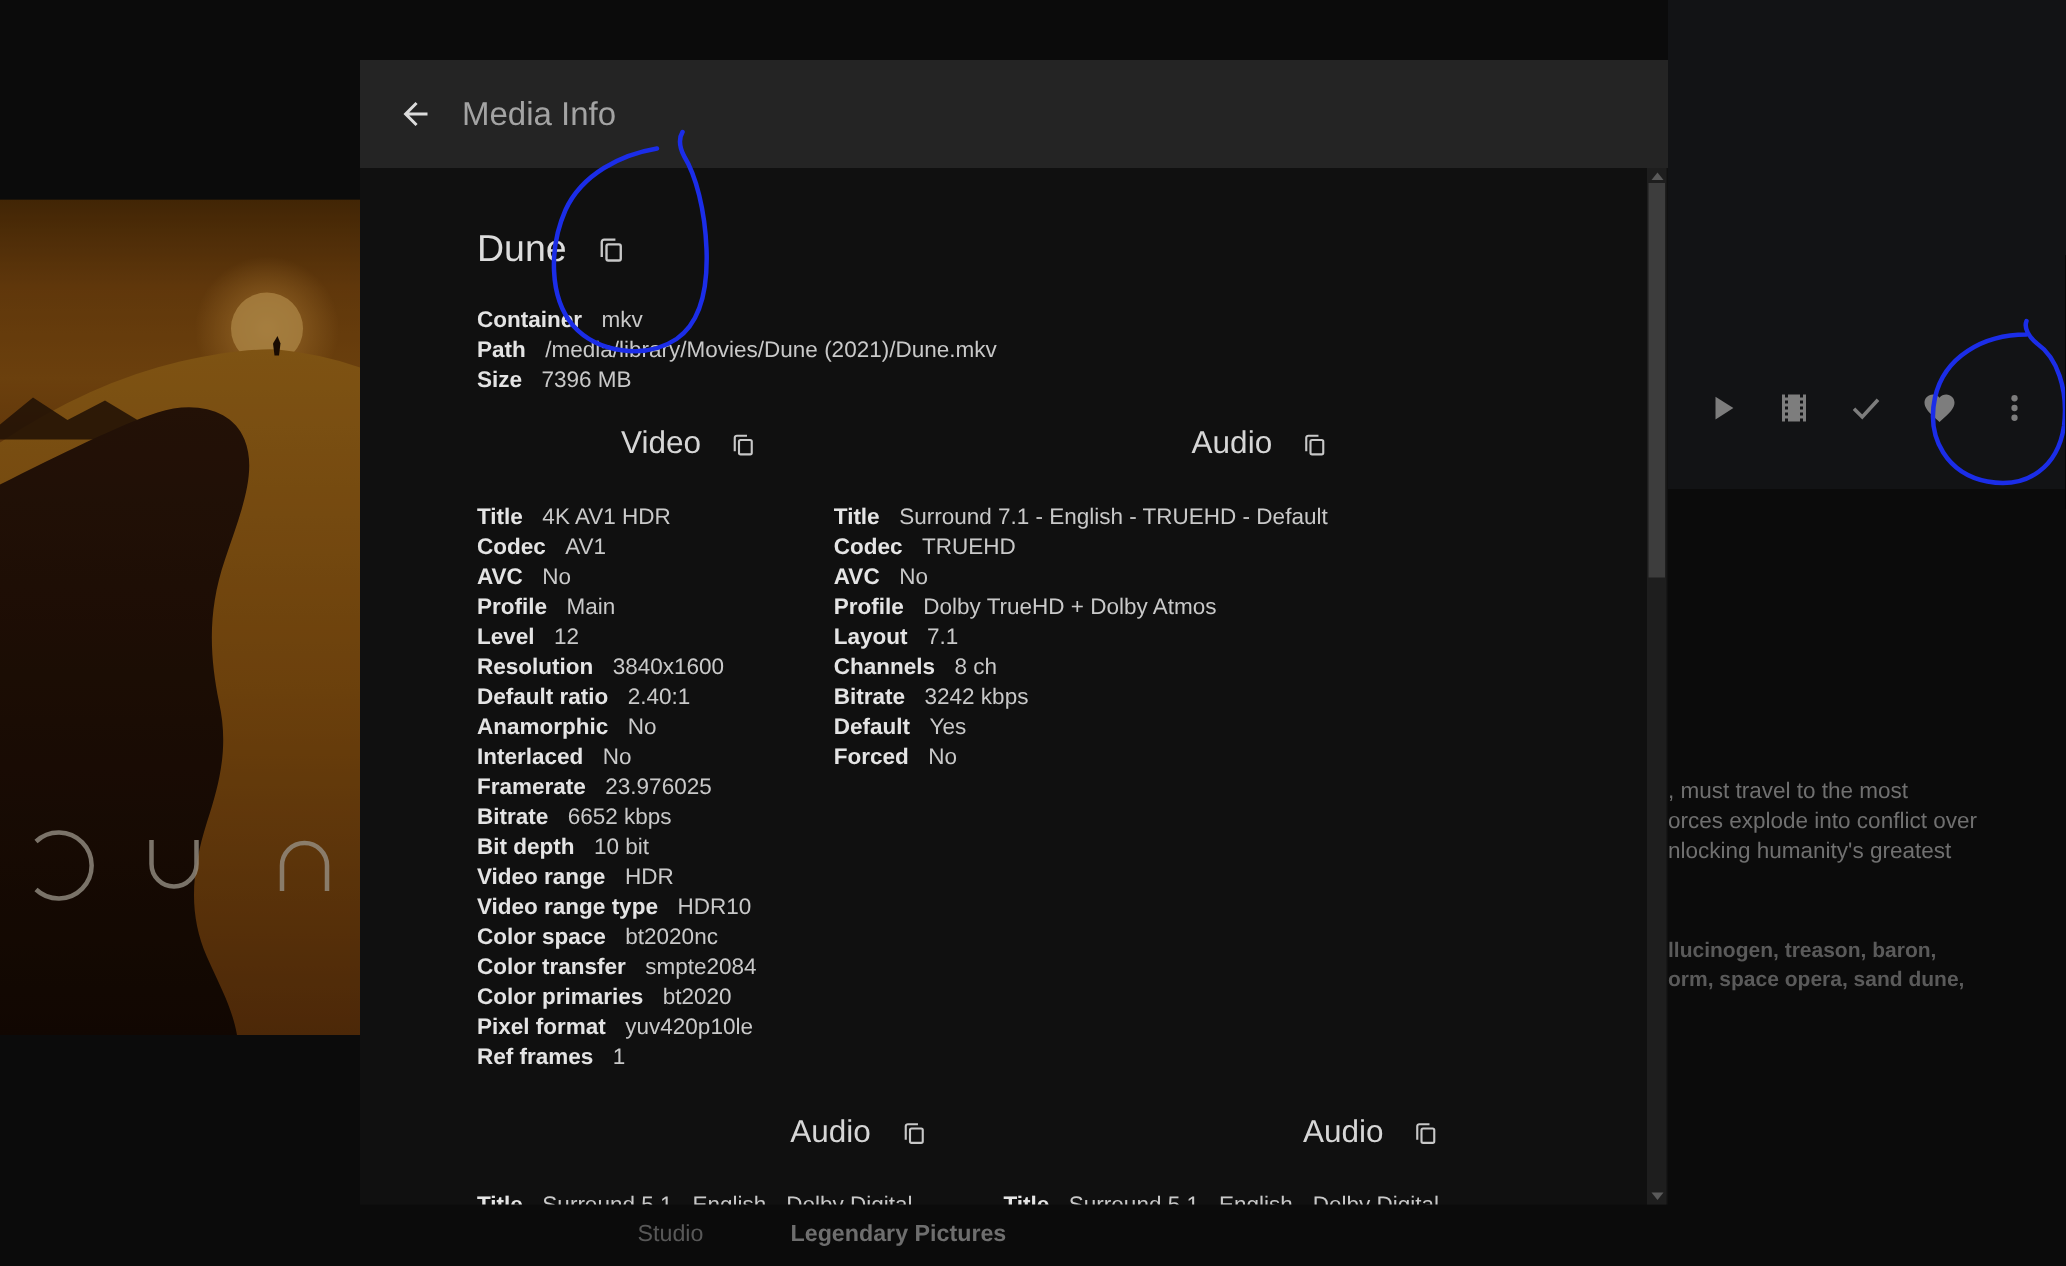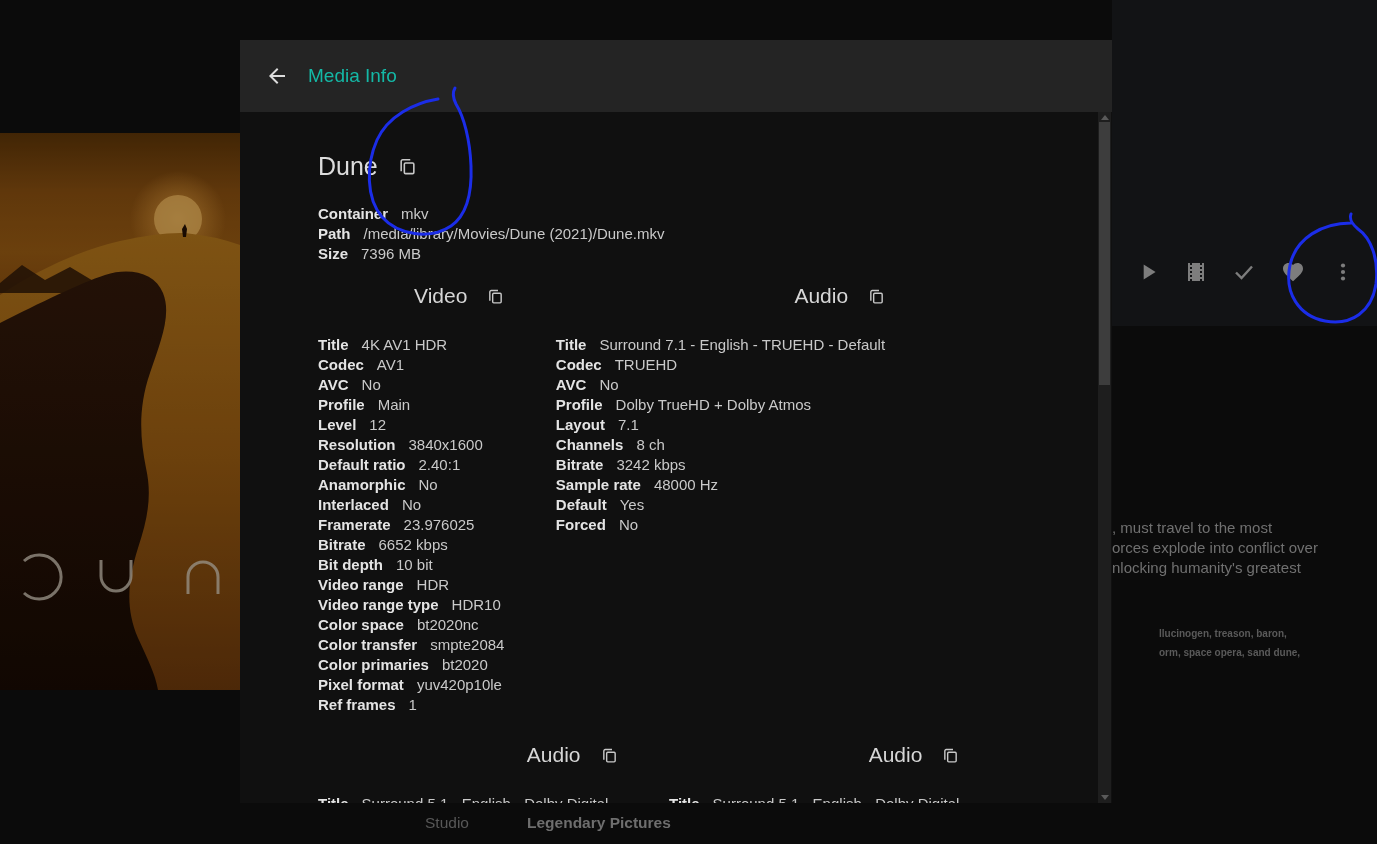--- a/index.html
+++ b/index.html
@@ -9,31 +9,31 @@
     -webkit-font-smoothing:antialiased;
   }
   
   .backdrop-band{position:absolute;left:1112px;top:0;width:265px;height:326px;background:#121315;}
   .poster{position:absolute;left:0;top:133px;}
   .action-row{position:absolute;left:1112px;top:248px;width:265px;height:48px;}
   .action-btn{position:absolute;top:0;width:48px;height:48px;background:none;border:none;padding:0;
     display:flex;align-items:center;justify-content:center;cursor:pointer;}
   .action-btn svg{display:block;}
   .overview{position:absolute;left:1112px;top:500px;color:#707070;font-size:15px;line-height:20px;white-space:nowrap;margin-top:18px;}
-  .tags{position:absolute;left:1159px;top:624px;color:#5a5a5a;font-size:10px;line-height:19px;font-weight:bold;white-space:nowrap;}
+  .tags{position:absolute;left:1112px;top:624px;color:#5a5a5a;font-size:14px;line-height:19px;font-weight:bold;white-space:nowrap;}
   .studio-row{position:absolute;left:0;top:813px;width:1377px;font-size:15.5px;line-height:19px;white-space:nowrap;}
   .studio-label{position:absolute;left:425px;color:#585858;}
   .studio-value{position:absolute;left:527px;color:#6e6e6e;font-weight:bold;cursor:pointer;}
   
   .dialog{position:absolute;left:240px;top:40px;width:872px;height:763px;background:#101010;}
   .dialog-header{position:absolute;left:0;top:0;width:872px;height:72px;background:#242424;
     display:flex;align-items:center;}
   .back-btn{background:none;border:none;padding:0;margin-left:22px;width:30px;height:30px;
     display:flex;align-items:center;justify-content:center;cursor:pointer;}
-  .dialog-title{margin-left:16px;color:#14b8a6;font-size:19px;}
+  .dialog-title{margin-left:16px;color:#a3a3a3;font-size:22px;}
   .dialog-body{position:absolute;left:0;top:72px;width:872px;height:691px;overflow:hidden;background:#101010;}
   .content{padding:38px 60px 0 78px;}
   .media-title-row{display:flex;align-items:center;height:33px;}
   .media-title{color:#dcdcdc;font-size:25px;}
   .copy-btn{background:none;border:none;padding:0;margin-left:20px;display:flex;align-items:center;cursor:pointer;}
   .meta{margin-top:21px;}
   .mi-row{font-size:15px;line-height:20px;white-space:nowrap;}
   .mi-label{color:#e4e4e4;font-weight:bold;margin-right:13px;}
   .mi-value{color:#c9c9c9;}
   .sections{margin-top:18px;width:754px;}
@@ -213,21 +213,20 @@
                 </button>
     </div>
     <div class="rows">
                 <div class="mi-row"><span class="mi-label">Title</span><span class="mi-value">Surround 7.1 - English - TRUEHD - Default</span></div>
                 <div class="mi-row"><span class="mi-label">Codec</span><span class="mi-value">TRUEHD</span></div>
                 <div class="mi-row"><span class="mi-label">AVC</span><span class="mi-value">No</span></div>
                 <div class="mi-row"><span class="mi-label">Profile</span><span class="mi-value">Dolby TrueHD + Dolby Atmos</span></div>
                 <div class="mi-row"><span class="mi-label">Layout</span><span class="mi-value">7.1</span></div>
                 <div class="mi-row"><span class="mi-label">Channels</span><span class="mi-value">8 ch</span></div>
                 <div class="mi-row"><span class="mi-label">Bitrate</span><span class="mi-value">3242 kbps</span></div>
-                <div class="mi-row"><span class="mi-label">Sample rate</span><span class="mi-value">48000 Hz</span></div>
                 <div class="mi-row"><span class="mi-label">Default</span><span class="mi-value">Yes</span></div>
                 <div class="mi-row"><span class="mi-label">Forced</span><span class="mi-value">No</span></div>
               </div>
   </div>
 
   <div class="section">
     <div class="section-heading">
       <span class="heading-text">Audio</span>
       <button class="copy-btn">
                   <svg width="17" height="17" viewBox="0 0 24 24">

